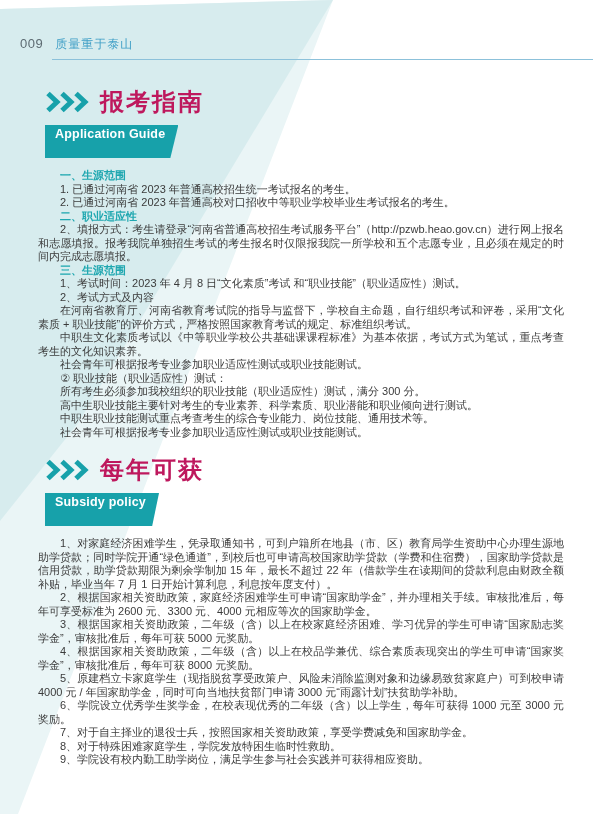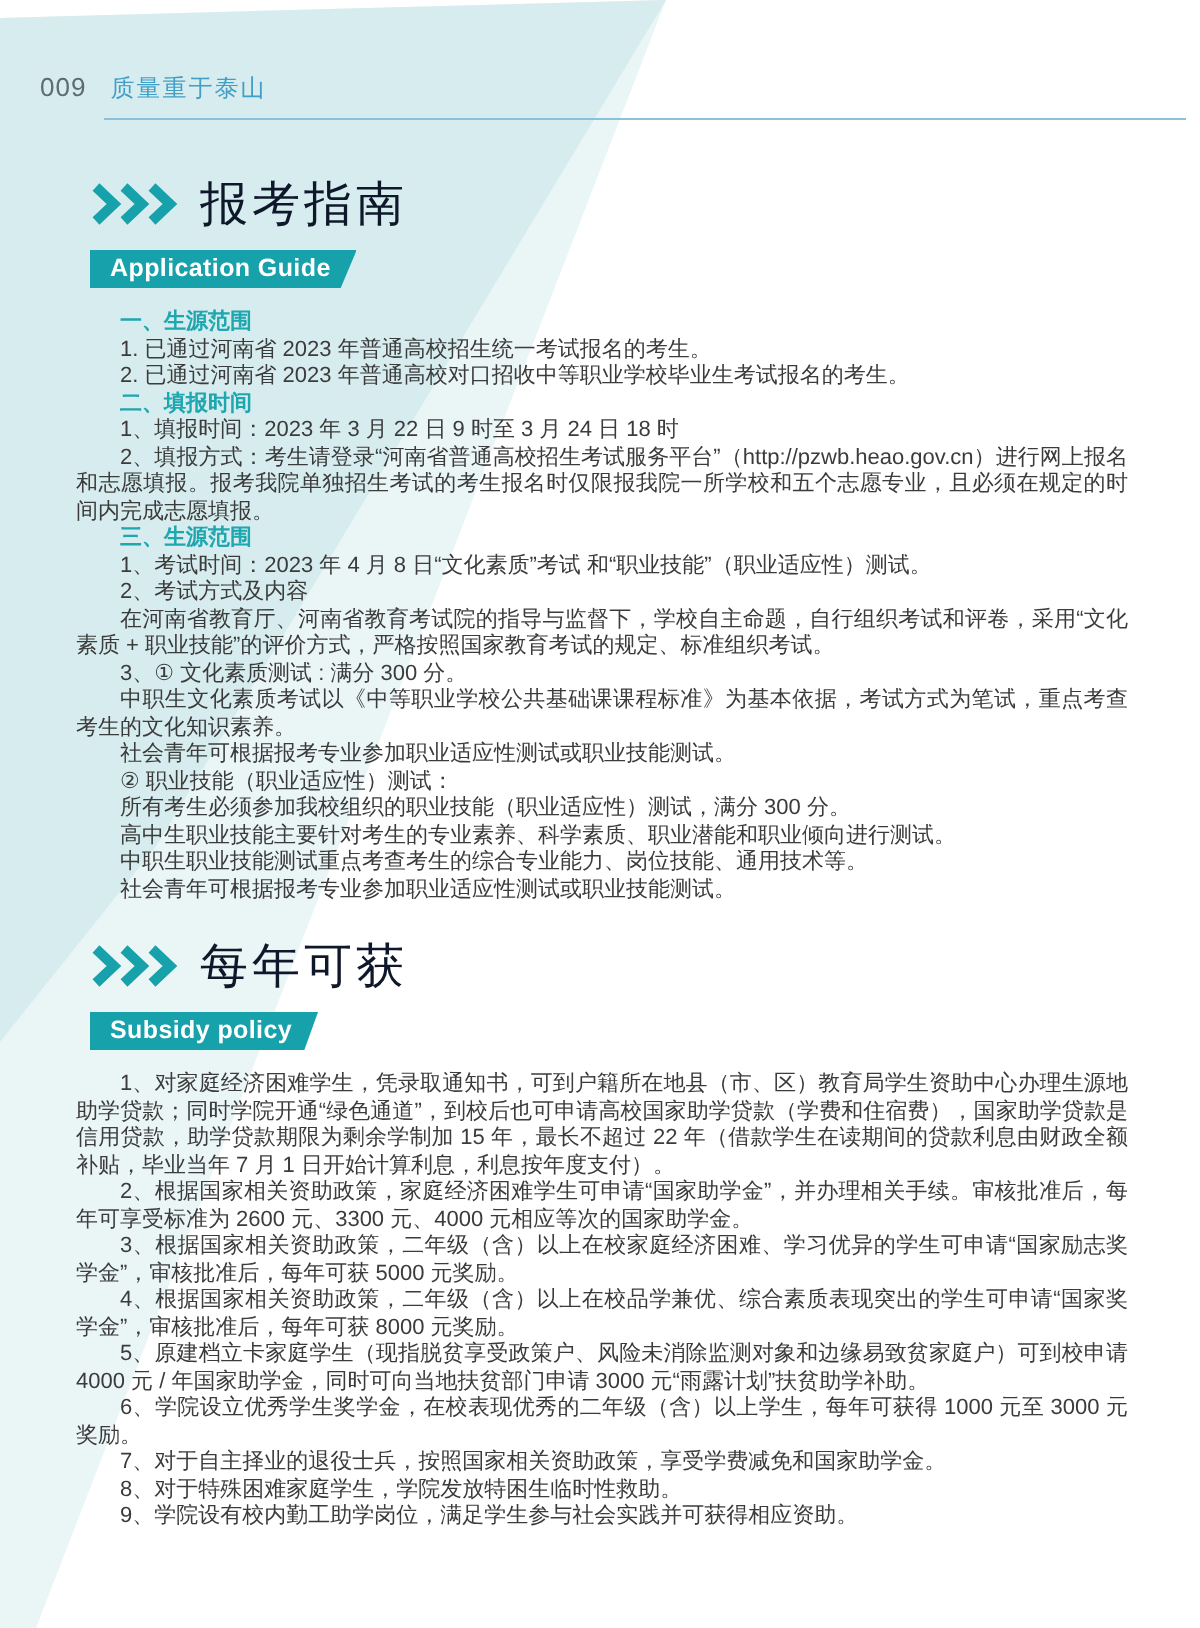--- a/index.html
+++ b/index.html
@@ -60,33 +60,33 @@
 
   .sec-title-row {
     display: flex;
     align-items: center;
     gap: 9px;
     margin-left: 7px;
   }
   .chevrons { display: block; }
   .sec-title {
     font-size: 24px;
-    font-weight: normal;
-    color: #0f172a;
+    font-weight: bold;
+    color: #be185d;
     letter-spacing: 2px;
   }
   .badge {
     display: inline-block;
     margin: 7px 0 0 7px;
     background: #17a1aa;
     color: #ffffff;
     font-size: 12.5px;
     font-weight: bold;
     letter-spacing: 0.2px;
-    padding: 2px 13px 3px 10px;
+    padding: 2px 13px 17px 10px;
     clip-path: polygon(0 0, 100% 0, 94% 100%, 0 100%);
   }
 
   .body-block {
     margin-top: 11px;
     font-size: 11px;
     line-height: 13.5px;
     color: #3b3b3b;
     text-align: justify;
   }
@@ -119,28 +119,26 @@
           <polyline points="17,2.5 26,11 17,19.5" fill="none" stroke="#17a1aa" stroke-width="5"></polyline>
           <polyline points="31,2.5 40,11 31,19.5" fill="none" stroke="#17a1aa" stroke-width="5"></polyline>
         </svg>
         <span class="sec-title">报考指南</span>
       </div>
       <span class="badge">Application Guide</span>
       <div class="body-block">
           <p class="para para-head">一、生源范围</p>
           <p class="para">1. 已通过河南省 2023 年普通高校招生统一考试报名的考生。</p>
           <p class="para">2. 已通过河南省 2023 年普通高校对口招收中等职业学校毕业生考试报名的考生。</p>
-          <p class="para para-head">二、填报时间</p>
-          <p class="para">1、填报时间：2023 年 3 月 22 日 9 时至 3 月 24 日 18 时</p>
+          <p class="para para-head">二、职业适应性</p>
           <p class="para">2、填报方式：考生请登录“河南省普通高校招生考试服务平台”（http://pzwb.heao.gov.cn）进行网上报名和志愿填报。报考我院单独招生考试的考生报名时仅限报我院一所学校和五个志愿专业，且必须在规定的时间内完成志愿填报。</p>
           <p class="para para-head">三、生源范围</p>
           <p class="para">1、考试时间：2023 年 4 月 8 日“文化素质”考试 和“职业技能”（职业适应性）测试。</p>
           <p class="para">2、考试方式及内容</p>
           <p class="para">在河南省教育厅、河南省教育考试院的指导与监督下，学校自主命题，自行组织考试和评卷，采用“文化素质 + 职业技能”的评价方式，严格按照国家教育考试的规定、标准组织考试。</p>
-          <p class="para">3、① 文化素质测试 : 满分 300 分。</p>
           <p class="para">中职生文化素质考试以《中等职业学校公共基础课课程标准》为基本依据，考试方式为笔试，重点考查考生的文化知识素养。</p>
           <p class="para">社会青年可根据报考专业参加职业适应性测试或职业技能测试。</p>
           <p class="para">② 职业技能（职业适应性）测试：</p>
           <p class="para">所有考生必须参加我校组织的职业技能（职业适应性）测试，满分 300 分。</p>
           <p class="para">高中生职业技能主要针对考生的专业素养、科学素质、职业潜能和职业倾向进行测试。</p>
           <p class="para">中职生职业技能测试重点考查考生的综合专业能力、岗位技能、通用技术等。</p>
           <p class="para">社会青年可根据报考专业参加职业适应性测试或职业技能测试。</p>
         </div>
     </div>
 

